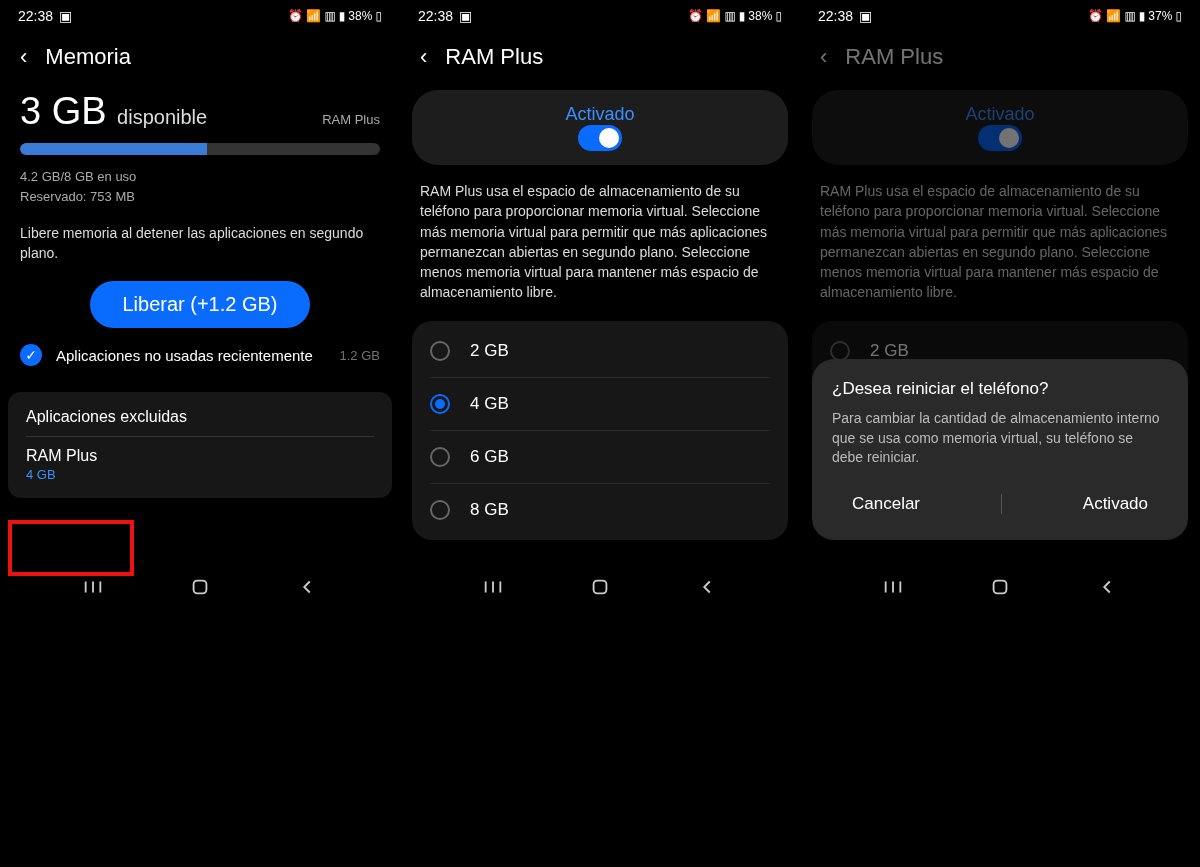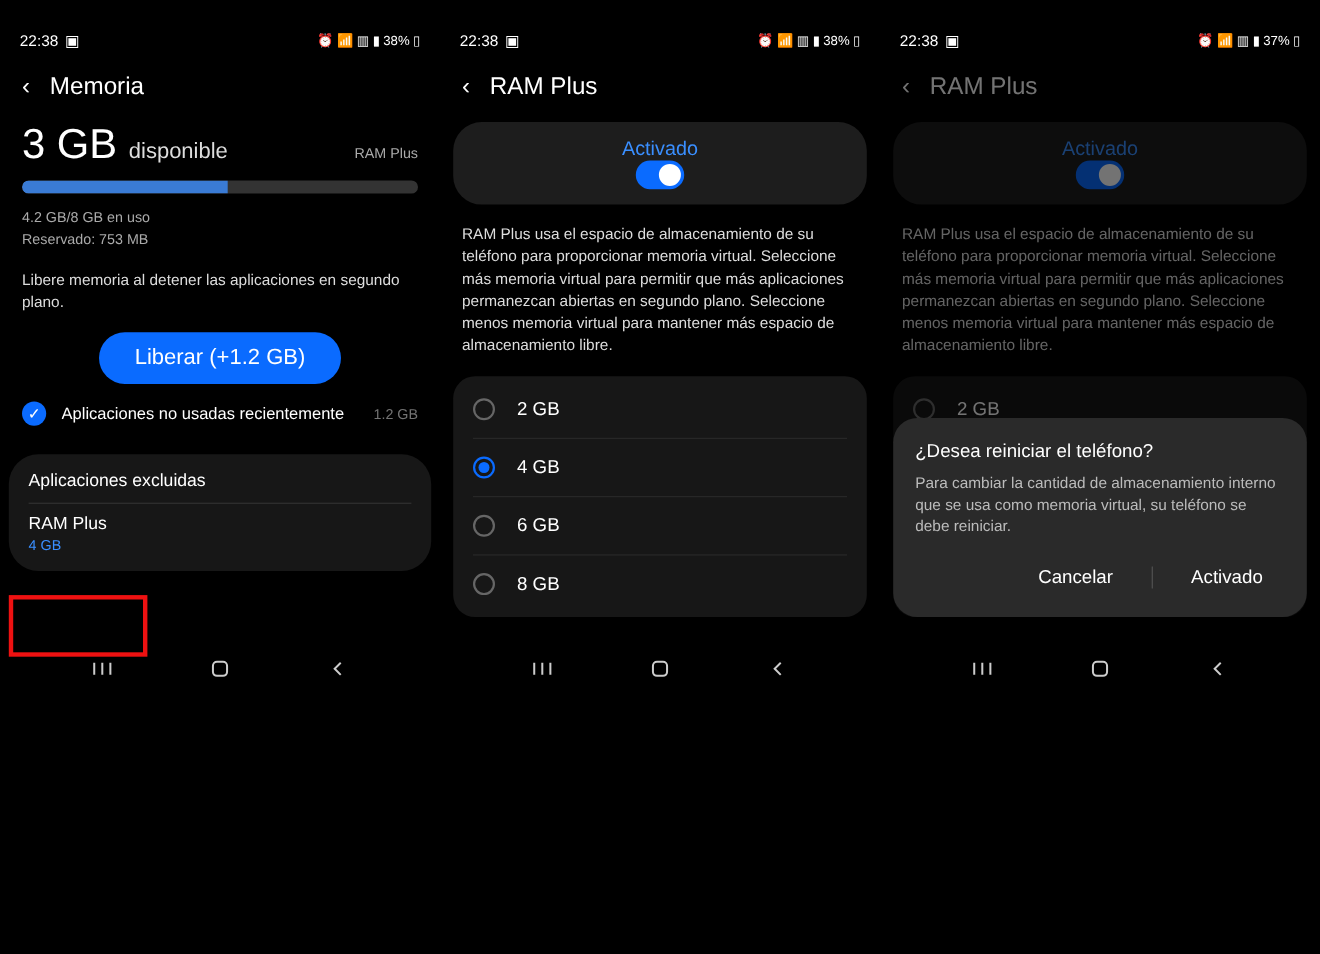--- a/index.html
+++ b/index.html
@@ -1,17 +1,17 @@
 <!DOCTYPE html>
 <html><head>
 <meta charset="utf-8">
 <style>
   * { margin: 0; padding: 0; box-sizing: border-box; font-family: -apple-system, sans-serif; }
   body { background: #000; display: flex; width: 1200px; height: 867px; }
-  .screen { width: 400px; height: 608px; background: #000; color: #fff; position: relative; display: flex; flex-direction: column; margin-top: 21px; }
+  .screen { width: 400px; height: 608px; background: #000; color: #fff; position: relative; display: flex; flex-direction: column; }
   .screen.dimmed > *:not(.dialog):not(.navbar):not(.statusbar) { opacity: 0.45; }
   .statusbar { display: flex; justify-content: space-between; align-items: center; padding: 8px 18px 4px; font-size: 14px; font-weight: 500; }
   .status-left { display: flex; align-items: center; gap: 6px; }
   .status-right { display: flex; align-items: center; gap: 3px; font-size: 12px; }
   .header { display: flex; align-items: center; gap: 18px; padding: 16px 20px 20px; }
   .back-arrow { font-size: 22px; color: #fff; }
   .header-title { font-size: 22px; font-weight: 500; }
   .content { padding: 0 20px; flex: 1; }
   .big-label { display: flex; align-items: baseline; justify-content: space-between; }
   .big-gb { font-size: 38px; font-weight: 500; }
@@ -19,21 +19,21 @@
   .rp-label { font-size: 13px; color: #aaa; }
   .progress { width: 100%; height: 12px; background: #333; border-radius: 6px; margin: 10px 0 12px; overflow: hidden; }
   .progress-fill { height: 100%; background: #3a7bd5; width: 52%; border-radius: 6px 0 0 6px; }
   .usage-text { font-size: 13px; color: #aaa; line-height: 1.5; }
   .desc-text { font-size: 14px; color: #ddd; margin: 18px 0; line-height: 1.4; }
   .btn-primary { background: #0a6bff; color: #fff; border: none; padding: 12px 32px; border-radius: 24px; font-size: 20px; font-weight: 500; display: block; margin: 0 auto; }
   .list-item-check { display: flex; align-items: center; gap: 14px; padding: 16px 0; }
   .check-circle { width: 22px; height: 22px; border-radius: 50%; background: #0a6bff; display: flex; align-items: center; justify-content: center; font-size: 14px; color: #fff; }
   .item-label { flex: 1; font-size: 15px; white-space: nowrap; overflow: hidden; text-overflow: ellipsis; }
   .item-size { font-size: 13px; color: #737373; }
-  .card { background: #171717; border-radius: 27px; margin: 10px 8px; padding: 16px 18px; }
+  .card { background: #171717; border-radius: 13px; margin: 10px 8px; padding: 16px 18px; }
   .card-title { font-size: 16px; margin-bottom: 10px; padding-bottom: 10px; border-bottom: 1px solid #333; }
   .rp-name { font-size: 16px; }
   .rp-value { font-size: 13px; color: #3a8fff; margin-top: 2px; }
   .highlight { border: 4px solid #e11; position: absolute; pointer-events: none; }
   .h1 { left: 8px; top: 520px; width: 126px; height: 56px; }
   .h2 { left: 419px; top: 489px; width: 104px; height: 54px; }
   
   .toggle-row { display: flex; align-items: center; justify-content: space-between; background: #1d1d1d; border-radius: 26px; padding: 14px 20px; margin: 0 12px 16px; flex-direction: column; }
   .toggle-label { color: #3a8fff; font-size: 18px; font-weight: 500; }
   .switch { width: 44px; height: 26px; background: #0a6bff; border-radius: 13px; position: relative; }
@@ -42,21 +42,21 @@
   .radio-group { background: #171717; border-radius: 20px; margin: 0 12px; padding: 4px 18px; }
   .radio-row { display: flex; align-items: flex-end; gap: 20px; padding: 16px 0; border-bottom: 1px solid #2a2a2a; }
   .radio-row:last-child { border-bottom: none; }
   .radio { width: 20px; height: 20px; border: 2px solid #666; border-radius: 50%; display: flex; align-items: center; justify-content: center; }
   .radio.selected { border-color: #0a6bff; }
   .radio.selected::after { content: ""; width: 10px; height: 10px; background: #0a6bff; border-radius: 50%; }
   .radio-label { font-size: 17px; }
   .dialog { position: absolute; left: 12px; right: 12px; bottom: 68px; background: #2a2a2a; border-radius: 22px; padding: 20px; }
   .dialog-title { font-size: 17px; font-weight: 500; margin-bottom: 10px; }
   .dialog-text { font-size: 14px; color: #bbb; line-height: 1.4; margin-bottom: 20px; }
-  .dialog-actions { display: flex; justify-content: flex-end; align-items: center; gap: 15px; }
+  .dialog-actions { display: flex; justify-content: space-between; align-items: center; gap: 15px; }
   .dialog-btn { color: #fff; font-size: 17px; font-weight: 500; background: none; border: none; padding: 6px 20px; }
   .dialog-sep { width: 1px; height: 20px; background: #555; }
   .navbar { display: flex; justify-content: space-around; align-items: center; padding: 16px 40px 10px; }
   .nav-icon { width: 22px; height: 22px; color: #ccc; }
 </style>
 </head>
 <body>
 
 <div class="screen">
   <div class="statusbar">

